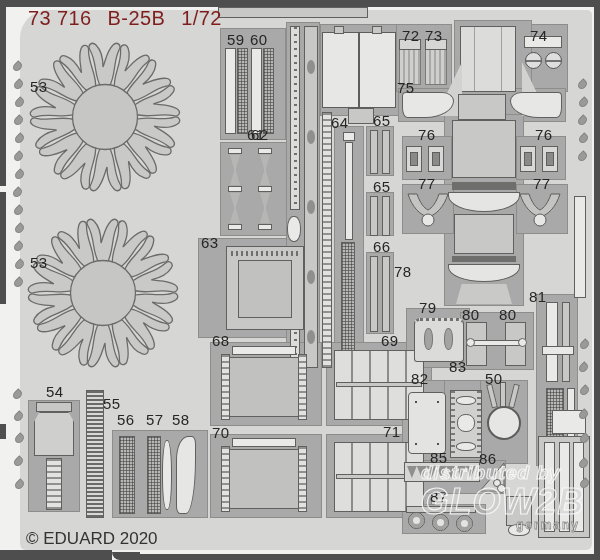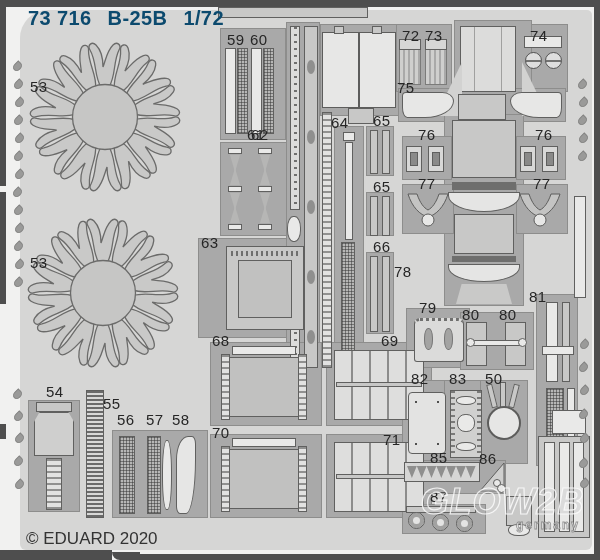--- a/index.html
+++ b/index.html
@@ -73,21 +73,21 @@
       clip-path:polygon(0 0,7% 100%,14% 0,21% 100%,28% 0,35% 100%,42% 0,49% 100%,56% 0,63% 100%,
       70% 0,77% 100%,84% 0,91% 100%,98% 0)}
   .panel2{z-index:3;background:#e7e7e6;border:1px solid #5d5d5c;background-image:
       linear-gradient(90deg,transparent calc(50% - 1px),#5d5d5c calc(50% - 1px) calc(50% + 1px),
       transparent calc(50% + 1px))}
   .bt{background:#b6b6b5;clip-path:polygon(8% 0,92% 0,58% 46%,58% 54%,92% 100%,8% 100%,42% 54%,42% 46%)}
   .prL{transform:rotate(-14deg)} .prR{transform:rotate(14deg)}
   .drop{position:absolute;width:9px;height:9px;background:#9a9a99;border:1px solid #838382;
       border-radius:0 50% 50% 50%;transform:rotate(45deg) scale(.85,1.1);z-index:4}
   .plabel{position:absolute;z-index:4;font-size:15px;color:#262626;letter-spacing:.3px;white-space:nowrap}
-  #title{position:absolute;left:28px;top:7px;z-index:4;font-size:20px;font-weight:bold;color:#0c4a6e;
+  #title{position:absolute;left:28px;top:7px;z-index:4;font-size:20px;font-weight:normal;color:#7f1d1d;
       letter-spacing:.4px;white-space:nowrap}
   #title span{margin-right:16px}
   #brand{position:absolute;left:488px;top:2px;z-index:4;font-family:"Liberation Serif",serif;
       font-weight:bold;font-size:25px;color:#1e1e1e;letter-spacing:.5px}
   .foot{position:absolute;top:529px;z-index:4;font-size:17px;color:#333;white-space:nowrap}
   #copyright{left:26px} #madein{left:386px}
   #wm{position:absolute;left:405px;top:460px;width:195px;height:78px;z-index:6;pointer-events:none}
   #wm div{position:absolute;white-space:nowrap;color:rgba(190,190,190,.30);
       -webkit-text-stroke:1.2px rgba(252,252,252,.85);font-weight:bold}
   #wm .l1{top:2px;left:16px;font-size:19px;font-style:italic;letter-spacing:1px}
@@ -178,20 +178,21 @@
     <path d="M2,2 L11,2 C14,11 18,16 22,18 C26,16 30,11 33,2 L42,2 C38,15 30,23 22,25 C14,23 6,15 2,2 Z" fill="#c4c4c3" stroke="#5d5d5c"></path>
     <circle cx="22" cy="28" r="6" fill="#e7e7e6" stroke="#5d5d5c"></circle>
   </svg>
 
   <svg class="abs" style="left:478px;top:461px;z-index:3" width="28" height="32" viewBox="0 0 28 32">
     <path d="M26,2 L26,30 L2,30 Z" fill="#cfcfce" stroke="#5d5d5c"></path>
     <circle cx="19" cy="22" r="3.5" fill="#e9e9e8" stroke="#5d5d5c"></circle>
   </svg>
 
   <div id="wm">
+    <div class="l1">distributed by</div>
     <div class="l2">GLOW2B</div>
     <div class="l3">germany</div>
   </div>
 
 <i class="c" style="left: 220px; top: 28px; width: 66px; height: 112px;"></i>
     <i class="c" style="left: 220px; top: 142px; width: 68px; height: 94px;"></i>
     <i class="c" style="left: 198px; top: 238px; width: 110px; height: 100px;"></i>
     <i class="c" style="left: 286px; top: 22px; width: 34px; height: 348px;"></i>
     <i class="c" style="left: 320px; top: 24px; width: 80px; height: 92px;"></i>
     <i class="c" style="left: 334px; top: 126px; width: 30px; height: 244px;"></i>
@@ -373,33 +374,33 @@
     <span class="plabel" style="left: 227px; top: 126px; margin-left: 20px;">61</span>
     <span class="plabel" style="left: 251px; top: 126px;">62</span>
     <span class="plabel" style="left: 201px; top: 234px;">63</span>
     <span class="plabel" style="left: 331px; top: 114px;">64</span>
     <span class="plabel" style="left: 373px; top: 112px;">65</span>
     <span class="plabel" style="left: 373px; top: 178px;">65</span>
     <span class="plabel" style="left: 373px; top: 238px;">66</span>
     <span class="plabel" style="left: 212px; top: 332px;">68</span>
     <span class="plabel" style="left: 381px; top: 332px;">69</span>
     <span class="plabel" style="left: 212px; top: 424px;">70</span>
-    <span class="plabel" style="left: 383px; top: 423px; margin-top: 8px;">71</span>
+    <span class="plabel" style="left: 383px; top: 423px;">71</span>
     <span class="plabel" style="left: 402px; top: 27px;">72</span>
     <span class="plabel" style="left: 425px; top: 27px;">73</span>
     <span class="plabel" style="left: 530px; top: 27px;">74</span>
     <span class="plabel" style="left: 397px; top: 79px;">75</span>
     <span class="plabel" style="left: 418px; top: 126px;">76</span>
     <span class="plabel" style="left: 535px; top: 126px;">76</span>
     <span class="plabel" style="left: 418px; top: 175px;">77</span>
     <span class="plabel" style="left: 533px; top: 175px;">77</span>
     <span class="plabel" style="left: 394px; top: 263px;">78</span>
     <span class="plabel" style="left: 419px; top: 299px;">79</span>
     <span class="plabel" style="left: 462px; top: 306px;">80</span>
     <span class="plabel" style="left: 499px; top: 306px;">80</span>
     <span class="plabel" style="left: 529px; top: 288px;">81</span>
     <span class="plabel" style="left: 411px; top: 370px;">82</span>
-    <span class="plabel" style="left: 449px; top: 370px;">83</span>
+    <span class="plabel" style="left: 449px; top: 358px;">83</span>
     <span class="plabel" style="left: 485px; top: 370px;">50</span>
     <span class="plabel" style="left: 430px; top: 449px;">85</span>
     <span class="plabel" style="left: 479px; top: 450px;">86</span>
     <span class="plabel" style="left: 430px; top: 488px;">87</span>
   </div>
 
 </body></html>

